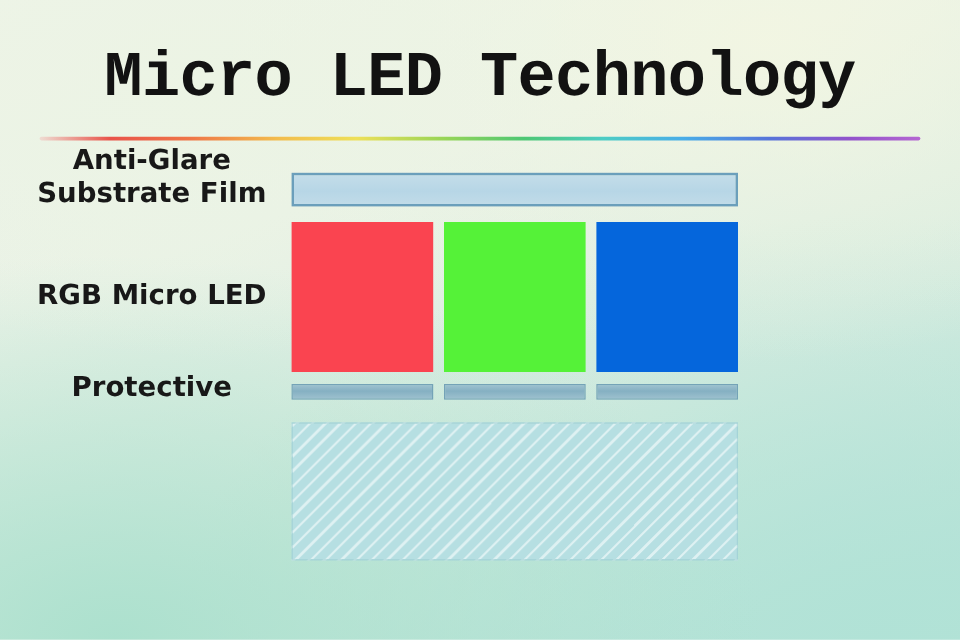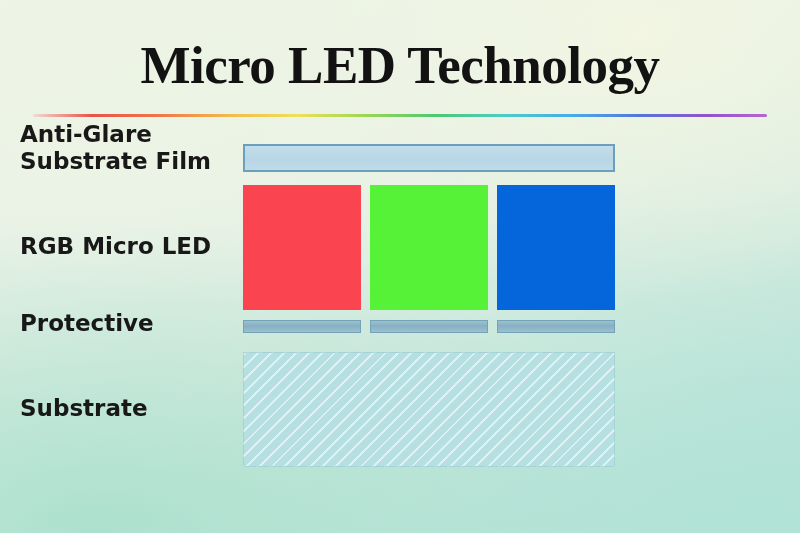--- a/index.html
+++ b/index.html
@@ -28,21 +28,21 @@
 
   
   #title-block {
     position: absolute;
     left: 0;
     top: 38px;
     width: 800px;
     text-align: center;
   }
   #page-title {
-    font-family: Liberation Serif, serif;
+    font-family: Liberation Mono, monospace;
     font-size: 53px;
     font-weight: bold;
     color: #121212;
     letter-spacing: -0.5px;
     line-height: 1.05;
     white-space: nowrap;
   }
 
   
   #rainbow-divider {
@@ -80,21 +80,21 @@
   .layer-row {
     position: absolute;
     left: 0;
     width: 800px;
   }
 
   .layer-label {
     position: absolute;
     left: 20px;
     width: 213px;
-    text-align: left;
+    text-align: center;
     font-family: "DejaVu Sans", sans-serif;
     font-size: 23px;
     font-weight: 600;
     color: #181818;
     line-height: 1.18;
   }
 
   .layer-graphic {
     position: absolute;
     left: 243px;
@@ -192,22 +192,19 @@
       <div class="layer-graphic" style="top:2px;">
         <div id="electrode-strip">
           <div class="electrode-bar"></div>
           <div class="electrode-bar"></div>
           <div class="electrode-bar"></div>
         </div>
       </div>
     </div>
 
     <div class="layer-row" style="top:222px;height:115px;">
-      <div class="layer-label" style="top:43px;">
-        <div>Substrate</div>
-      </div>
       <div class="layer-graphic" style="top:0px;">
         <div id="substrate-block"></div>
       </div>
     </div>
 
   </div>
 </div>
 
 </body></html>

